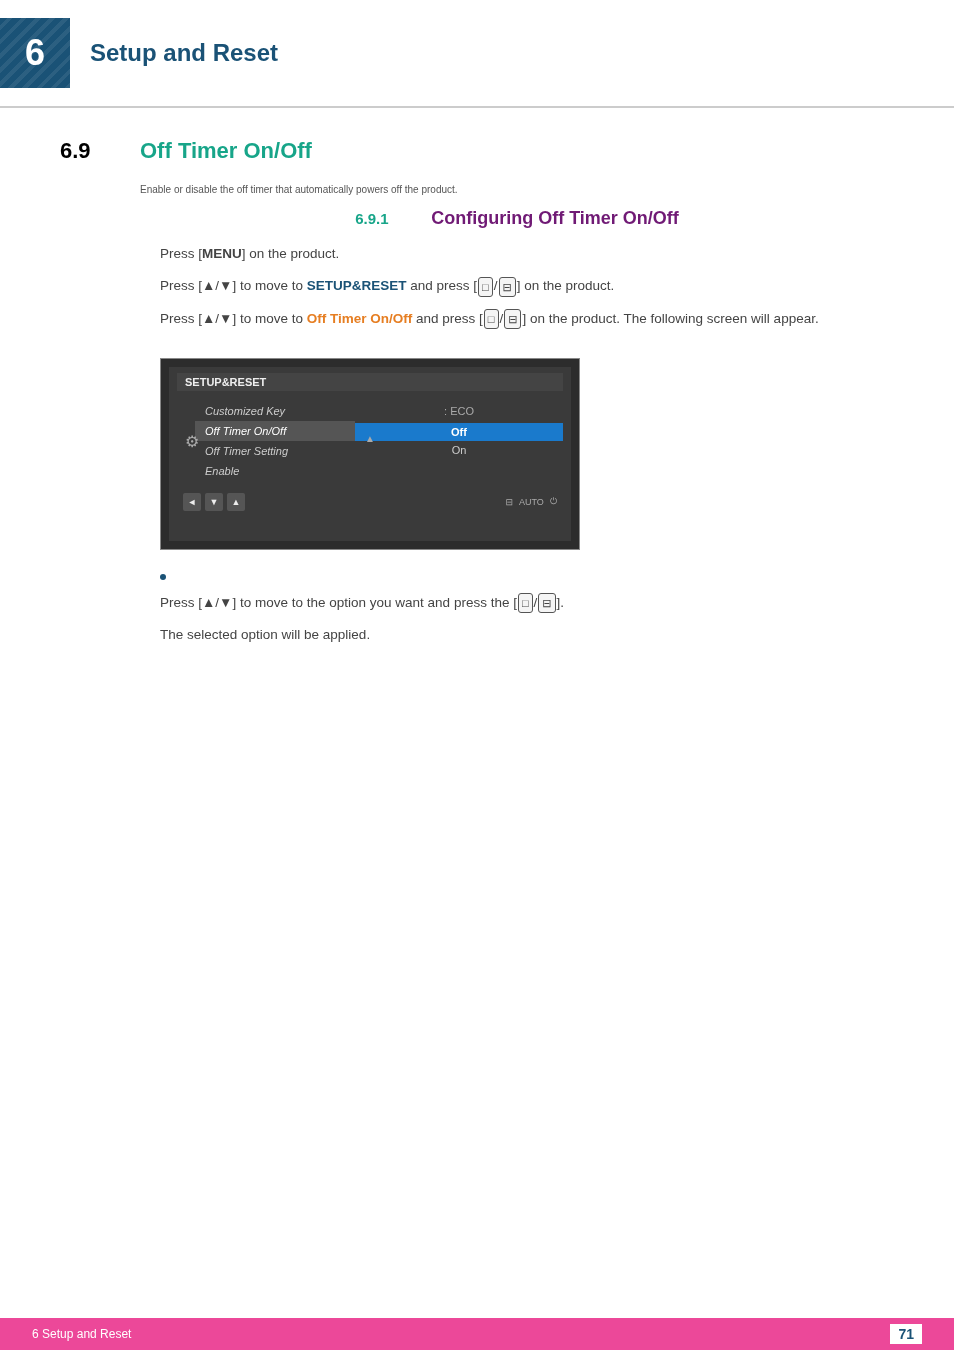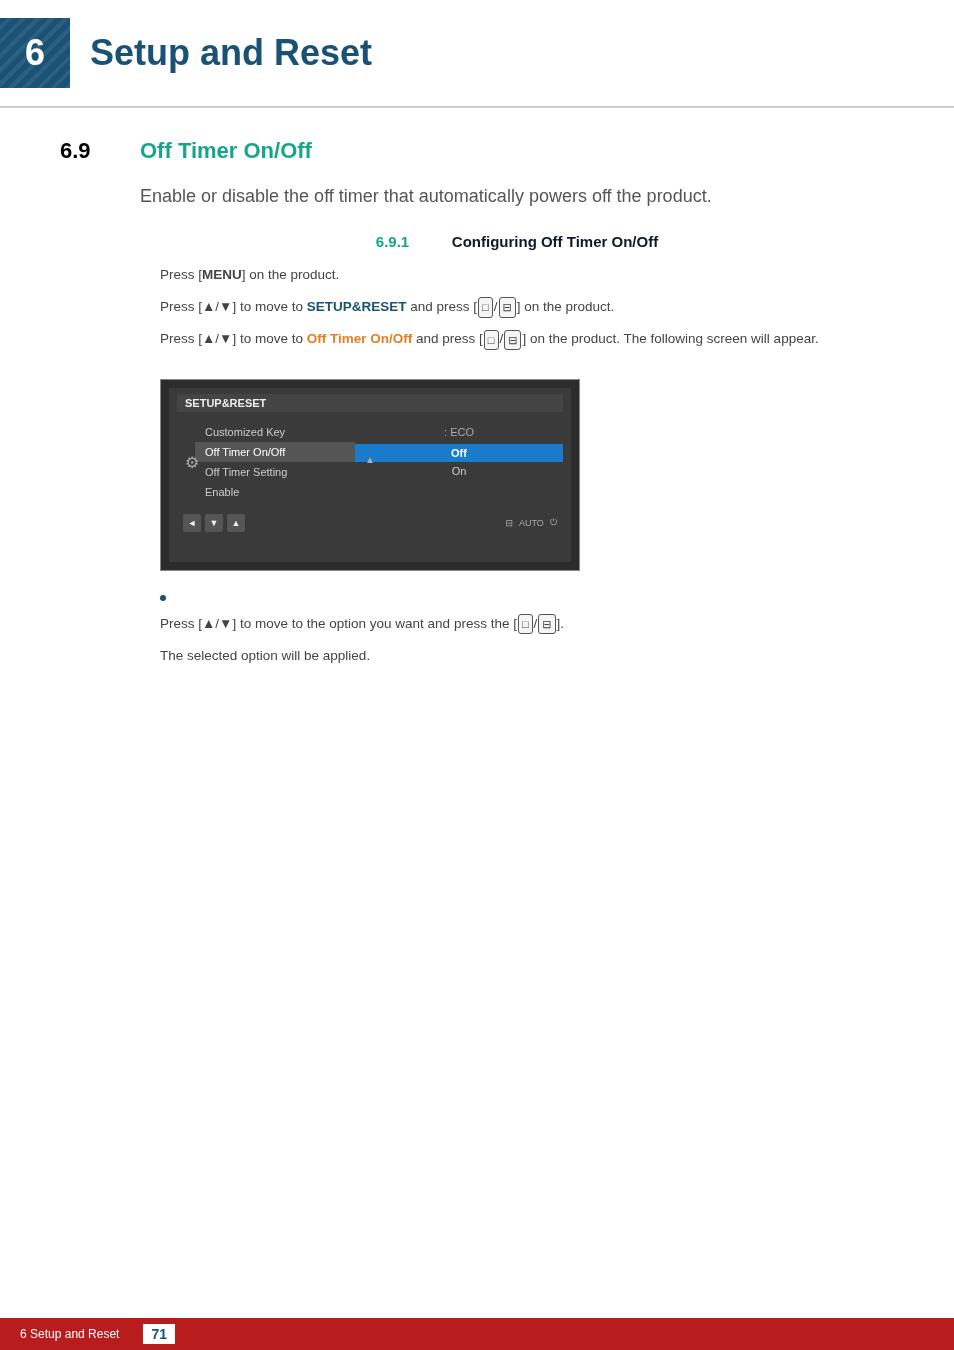--- a/index.html
+++ b/index.html
@@ -44,21 +44,21 @@
         transparent 10px
       );
     }
     .chapter-number {
       color: #fff;
       font-size: 36px;
       font-weight: bold;
       z-index: 1;
     }
     .chapter-title {
-      font-size: 36px;
+      font-size: 24px;
       font-weight: bold;
       color: #1a5276;
     }
 
     
     .content {
       padding: 0 60px 80px 60px;
     }
 
     
@@ -77,44 +77,44 @@
     }
     .section-title {
       font-size: 22px;
       color: #17a589;
       font-weight: bold;
     }
 
     
     .description {
       margin-left: 80px;
-      margin-bottom: 22px;
+      margin-bottom: 10px;
       color: #555;
-      font-size: 18px;
+      font-size: 10px;
       line-height: 1.6;
     }
 
     
     .subsection-heading {
       display: flex;
       align-items: baseline;
       margin-bottom: 14px;
       margin-left: 80px;
       justify-content: center;
     }
     .subsection-number {
       font-size: 15px;
       color: #17a589;
       font-weight: bold;
       margin-right: 16px;
       min-width: 60px;
     }
     .subsection-title {
-      font-size: 15px;
-      color: #0f172a;
+      font-size: 18px;
+      color: #701a75;
       font-weight: bold;
     }
 
     
     .para {
       margin-left: 100px;
       margin-bottom: 10px;
       color: #444;
       font-size: 13.5px;
       line-height: 1.65;
@@ -173,20 +173,21 @@
     .menu-left {
       width: 160px;
       background: #3a3a3a;
       padding: 4px 0;
     }
     .menu-item {
       padding: 4px 10px;
       color: #ccc;
       font-size: 11px;
       cursor: default;
+      font-style: italic;
     }
     .menu-item.selected {
       background: #555;
       color: #fff;
     }
     .menu-right {
       flex: 1;
       padding: 4px 0;
       background: #3a3a3a;
       text-align: center;
@@ -277,26 +278,26 @@
       margin-right: 10px;
       flex-shrink: 0;
     }
 
     
     .page-footer {
       position: fixed;
       bottom: 0;
       left: 0;
       width: 954px;
-      background: #b91c1c;
+      background: #ec4899;
       height: 32px;
       display: flex;
       align-items: center;
-      justify-content: flex-start;
-      padding: 0 20px;
+      justify-content: space-between;
+      padding: 0 32px;
     }
     .footer-text {
       color: #fff;
       font-size: 12px;
     }
     .footer-num {
       background: #fff;
       color: #1a5276;
       font-weight: bold;
       font-size: 14px;

